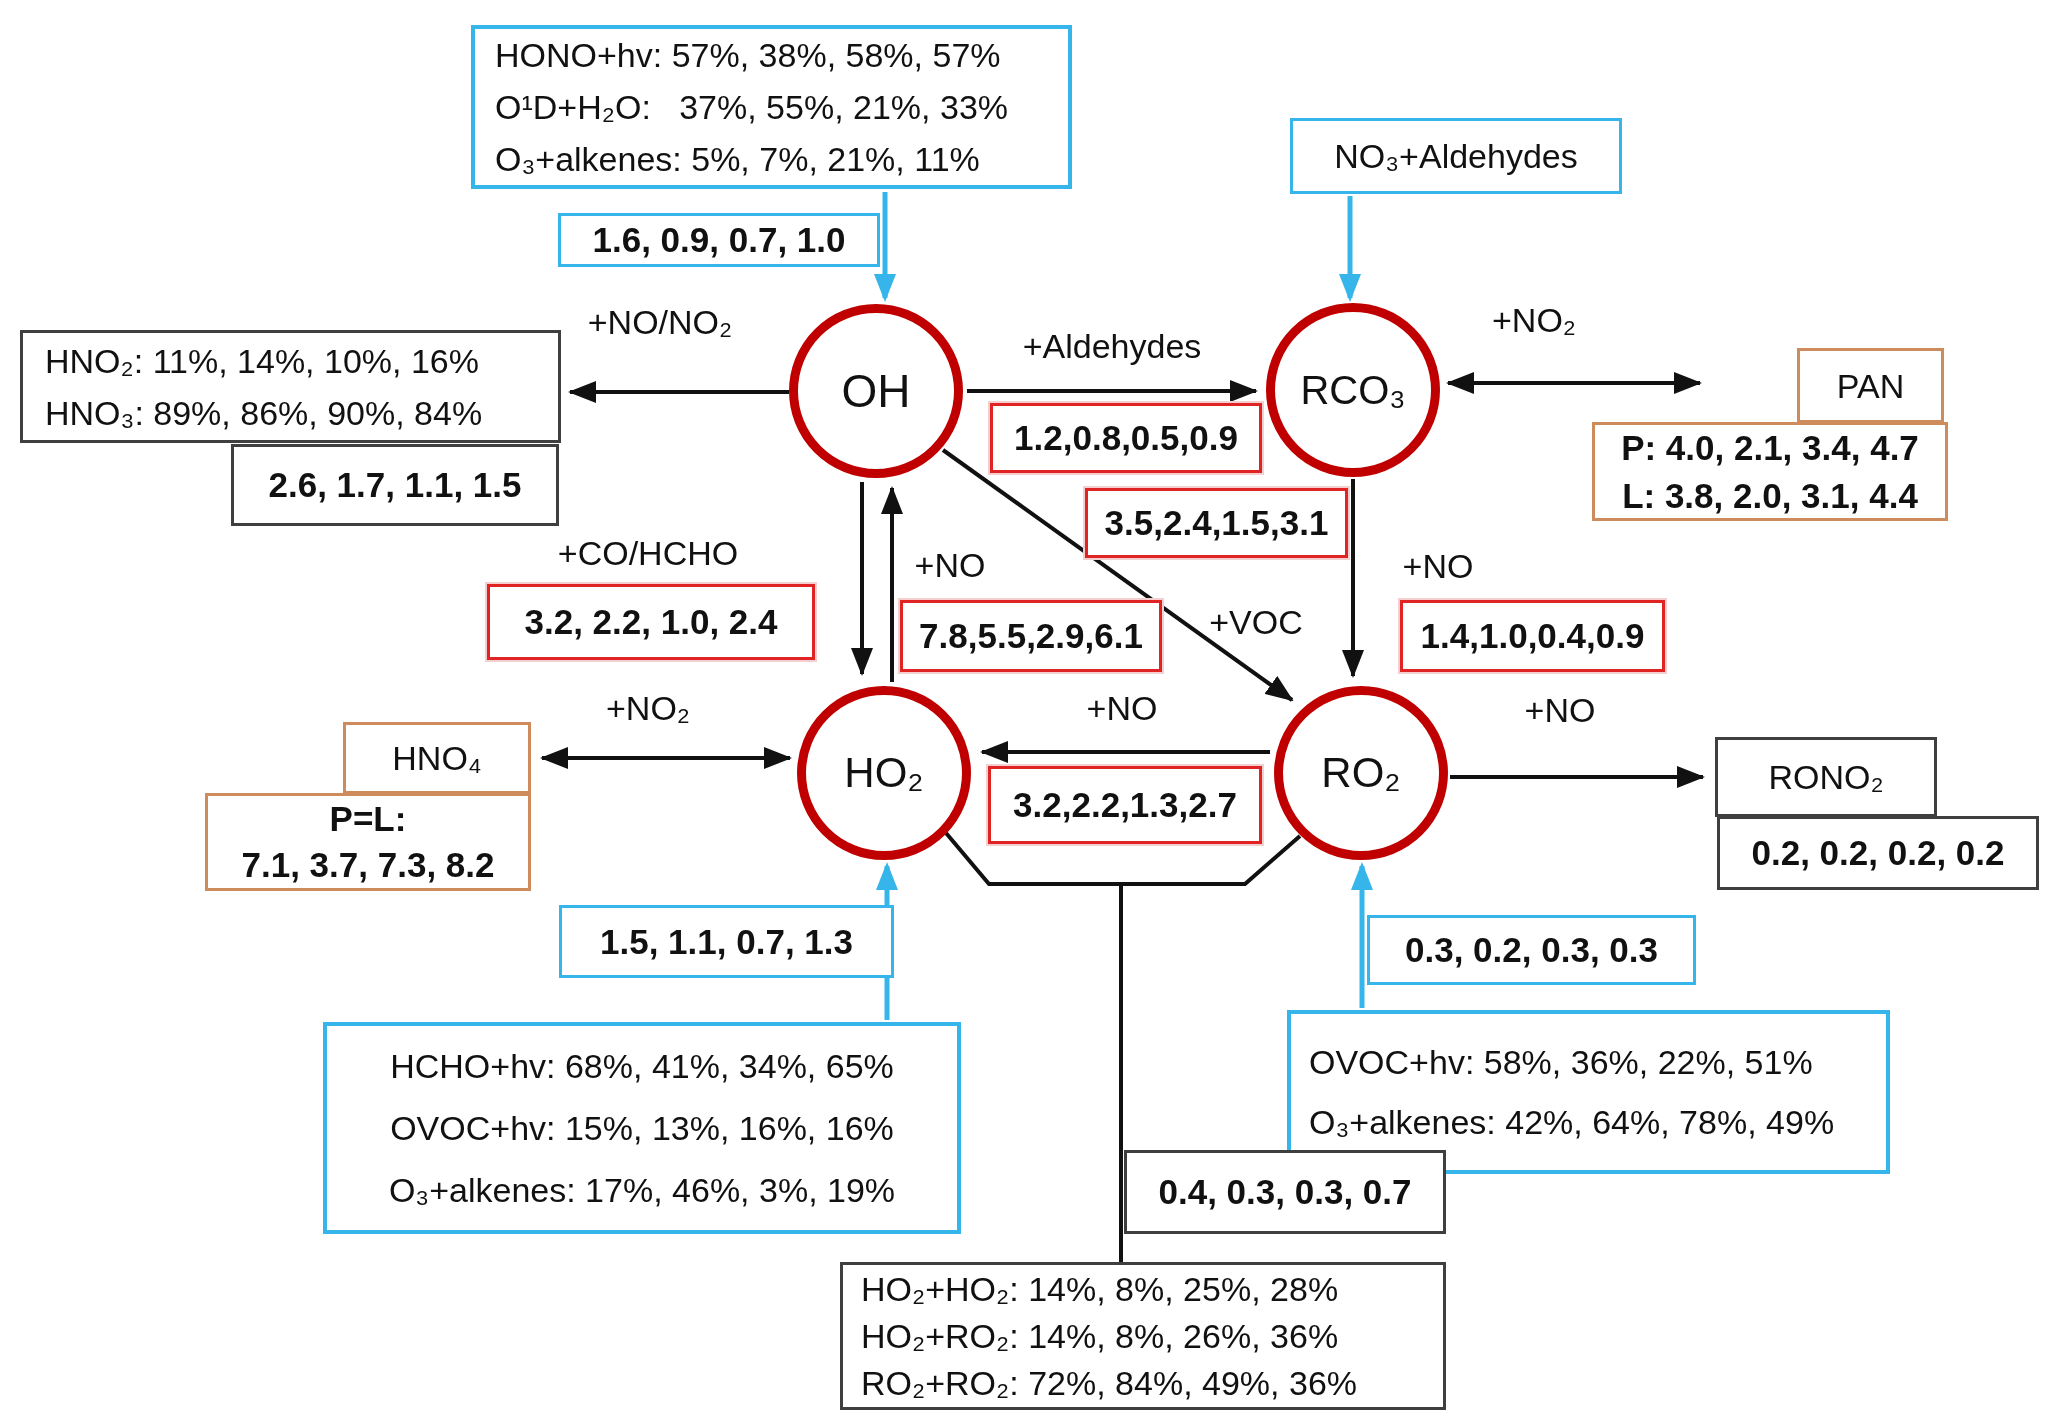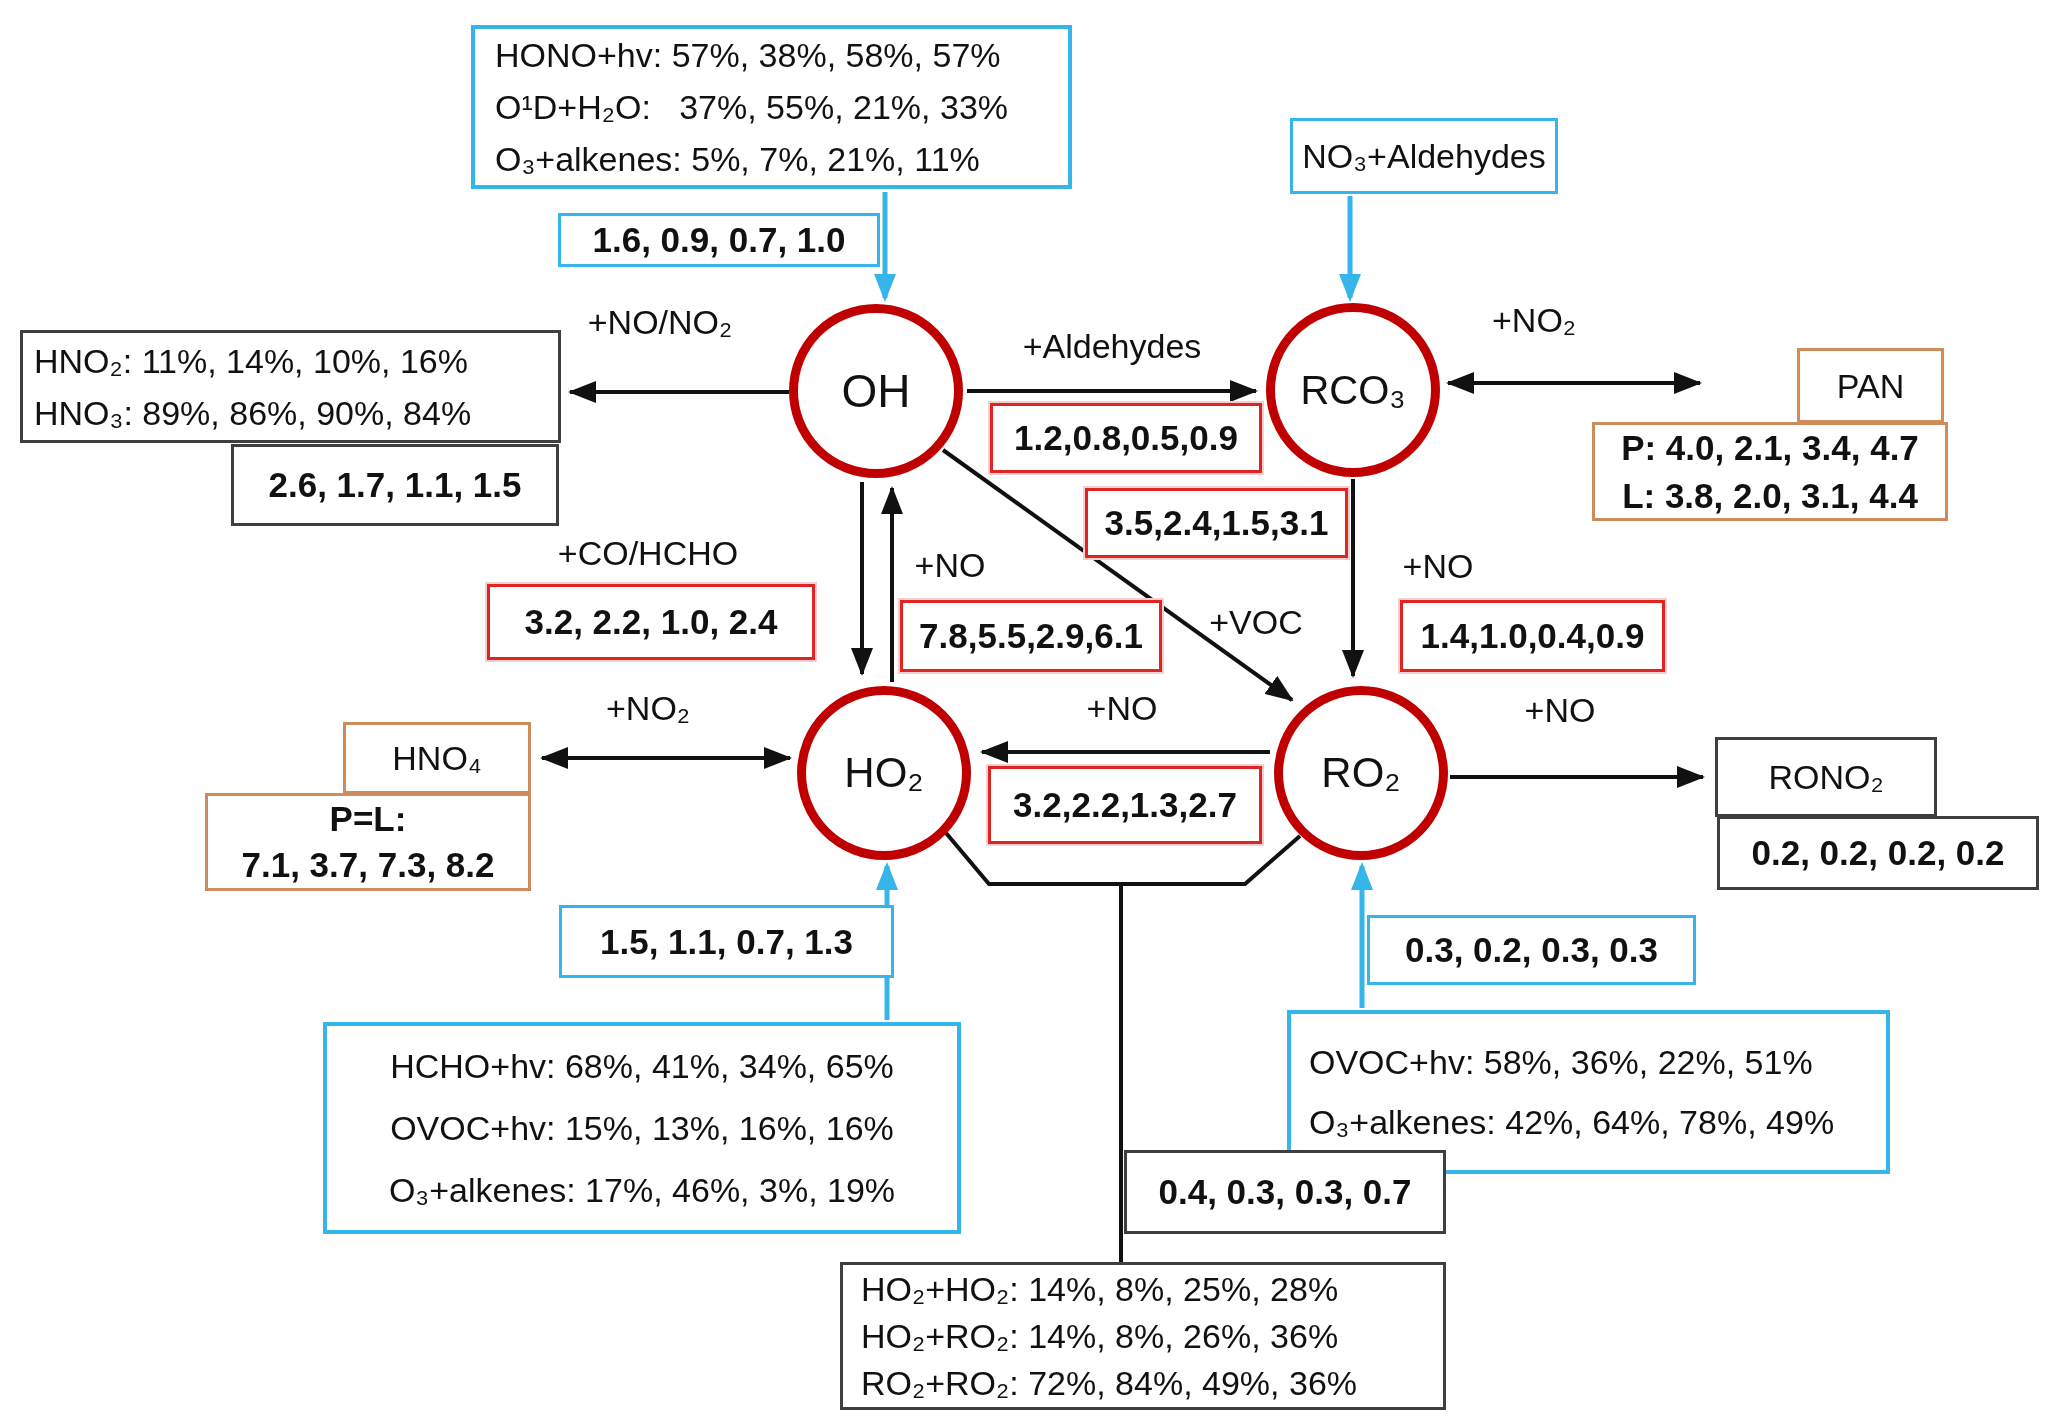--- a/index.html
+++ b/index.html
@@ -68,40 +68,40 @@
   </svg>
 
   <div class="bx cyan" style="left:471px;top:25px;width:601px;height:164px;padding-left:20px;">
     <div class="ln">HONO+hv: 57%, 38%, 58%, 57%</div>
     <div class="ln">O¹D+H₂O:   37%, 55%, 21%, 33%</div>
     <div class="ln">O₃+alkenes: 5%, 7%, 21%, 11%</div>
   </div>
   <div class="bx cyan3" style="left:558px;top:213px;width:322px;height:54px;">
     <div class="val">1.6, 0.9, 0.7, 1.0</div>
   </div>
-  <div class="bx cyan3 ctr" style="left:1290px;top:118px;width:268px;height:76px;">
+  <div class="bx cyan3 ctr" style="left:1290px;top:118px;width:332px;height:76px;">
     <div class="ln">NO₃+Aldehydes</div>
   </div>
   <div class="bx cyan3" style="left:559px;top:905px;width:335px;height:73px;">
     <div class="val">1.5, 1.1, 0.7, 1.3</div>
   </div>
   <div class="bx cyan ctr" style="left:323px;top:1022px;width:638px;height:212px;">
     <div class="ln" style="line-height:62px;">HCHO+hv: 68%, 41%, 34%, 65%</div>
     <div class="ln" style="line-height:62px;">OVOC+hv: 15%, 13%, 16%, 16%</div>
     <div class="ln" style="line-height:62px;">O₃+alkenes: 17%, 46%, 3%, 19%</div>
   </div>
   <div class="bx cyan3" style="left:1367px;top:915px;width:329px;height:70px;">
     <div class="val">0.3, 0.2, 0.3, 0.3</div>
   </div>
   <div class="bx cyan" style="left:1287px;top:1010px;width:603px;height:164px;padding-left:18px;">
     <div class="ln" style="line-height:60px;">OVOC+hv: 58%, 36%, 22%, 51%</div>
     <div class="ln" style="line-height:60px;">O₃+alkenes: 42%, 64%, 78%, 49%</div>
   </div>
 
-  <div class="bx gray" style="left:20px;top:330px;width:541px;height:113px;padding-left:11px;">
+  <div class="bx gray" style="left:20px;top:330px;width:541px;height:113px;padding-left:22px;">
     <div class="ln">HNO₂: 11%, 14%, 10%, 16%</div>
     <div class="ln">HNO₃: 89%, 86%, 90%, 84%</div>
   </div>
   <div class="bx gray" style="left:231px;top:444px;width:328px;height:82px;">
     <div class="val">2.6, 1.7, 1.1, 1.5</div>
   </div>
 
   <div class="bx orange ctr" style="left:1797px;top:348px;width:147px;height:75px;">
     <div class="ln">PAN</div>
   </div>

